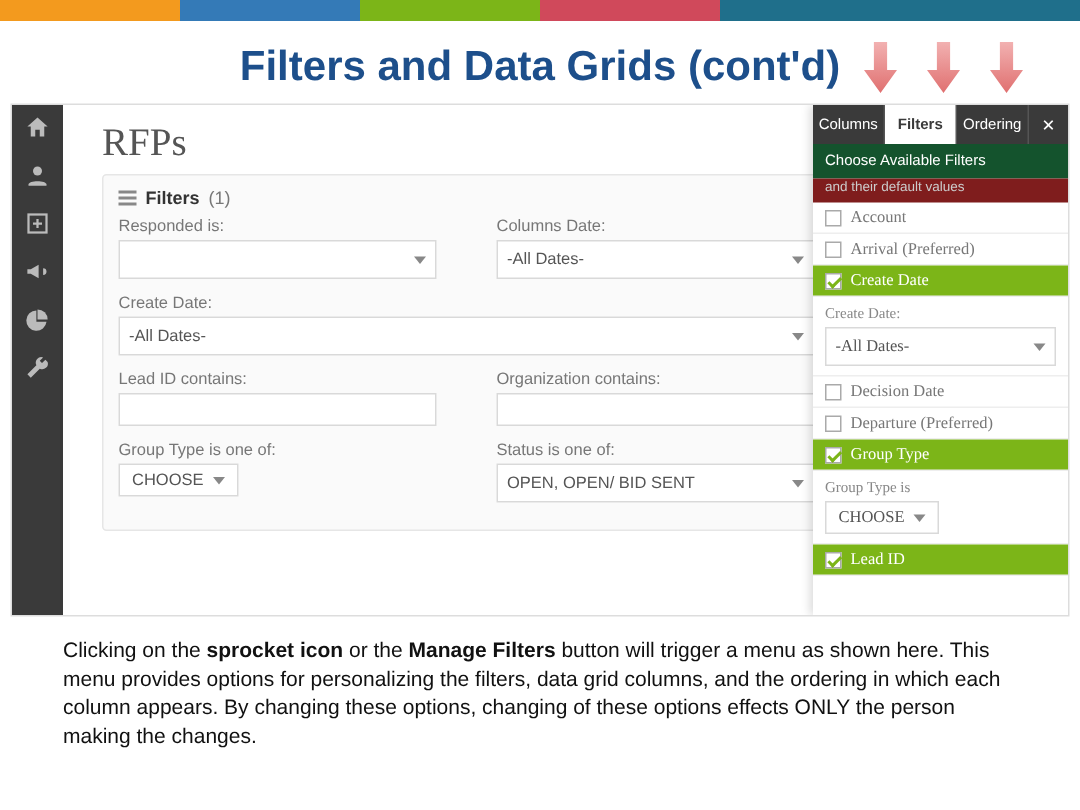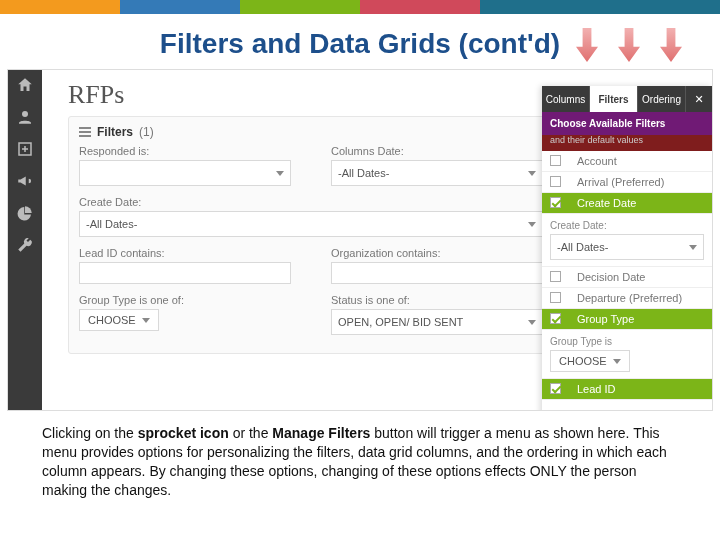--- a/index.html
+++ b/index.html
@@ -51,29 +51,29 @@
 
   .frow { display: flex; gap: 40px; margin-bottom: 10px; }
   .fcell { flex: 1; }
   .flabel { font-size: 11px; color: #777; margin-bottom: 3px; display:block; }
   .finput { width: 100%; height: 22px; border: 1px solid #d9d9d9; background: #fff; font-size: 11px; padding: 0 6px; color:#555; }
   .fselect { width: 100%; height: 26px; border: 1px solid #d9d9d9; background: #fff; font-size: 11px; color:#555; display:flex; align-items:center; justify-content:space-between; padding:10px 6px; }
   .caret { width:0; height:0; border-left:4px solid transparent; border-right:4px solid transparent; border-top:5px solid #888; }
   .choose-btn { display:inline-flex; align-items:center; gap:6px; background:#fff; border:1px solid #d9d9d9; height:22px; padding:0 8px; font-size:11px; color:#555; }
 
   
-  .drawer { position:absolute; right:0; top:16px; width:170px; height:100%; display:flex; flex-direction:column; background:#fff; box-shadow:-2px 0 6px rgba(0,0,0,.15); font-size:11px; }
+  .drawer { position:absolute; right:0; top:0; width:170px; height:100%; display:flex; flex-direction:column; background:#fff; box-shadow:-2px 0 6px rgba(0,0,0,.15); font-size:11px; }
   .drawer-tabs { display:flex; background:#3a3a3a; color:#fff; height:26px; }
   .drawer-tab { flex:1; display:flex; align-items:center; justify-content:center; font-size:10px; border-right:1px solid #555; cursor:pointer; }
   .drawer-tab.active { background:#fff; color:#3a3a3a; font-weight:700; }
   .drawer-close { width:26px; display:flex; align-items:center; justify-content:center; color:#fff; cursor:pointer; }
-  .drawer-sub { background:#701a75; color:#fff; padding:6px 8px; font-size:10px; font-weight:700; }
+  .drawer-sub { background:#14532d; color:#fff; padding:6px 8px; font-size:10px; font-weight:400; }
   .drawer-sub2 { background:#7f1d1d; color:#ccc; padding:0 8px 6px; font-size:9px; }
   .drawer-list { flex:1; overflow:hidden; }
-  .drow { display:flex; align-items:flex-start; gap:16px; padding:4px 8px; border-bottom:1px solid #eee; color:#777; }
+  .drow { display:flex; align-items:flex-end; gap:6px; padding:4px 8px; border-bottom:1px solid #eee; color:#777;font-family:Liberation Serif, serif; }
   .drow .cb { width:11px; height:11px; border:1px solid #aaa; background:#fff; flex:none; position:relative; }
   .drow.on { background:#7cb518; color:#fff; }
   .drow.on .cb { background:#fff; }
   .drow.on .cb::after { content:""; position:absolute; left:1px; top:2px; width:7px; height:3px; border-left:2px solid #7cb518; border-bottom:2px solid #7cb518; transform:rotate(-45deg); }
   .drow .txt { white-space:nowrap; overflow:hidden; text-overflow:ellipsis; }
   .drow.sub { background:#fff; color:#777; padding:6px 8px; display:block; border-bottom:1px solid #eee; }
   .drow.sub .sublabel { font-size:10px; color:#888; margin-bottom:3px; display:block; }
 
   
   .caption { padding: 14px 40px 0 42px; font-size: 14px; line-height: 1.35; color:#111; }

